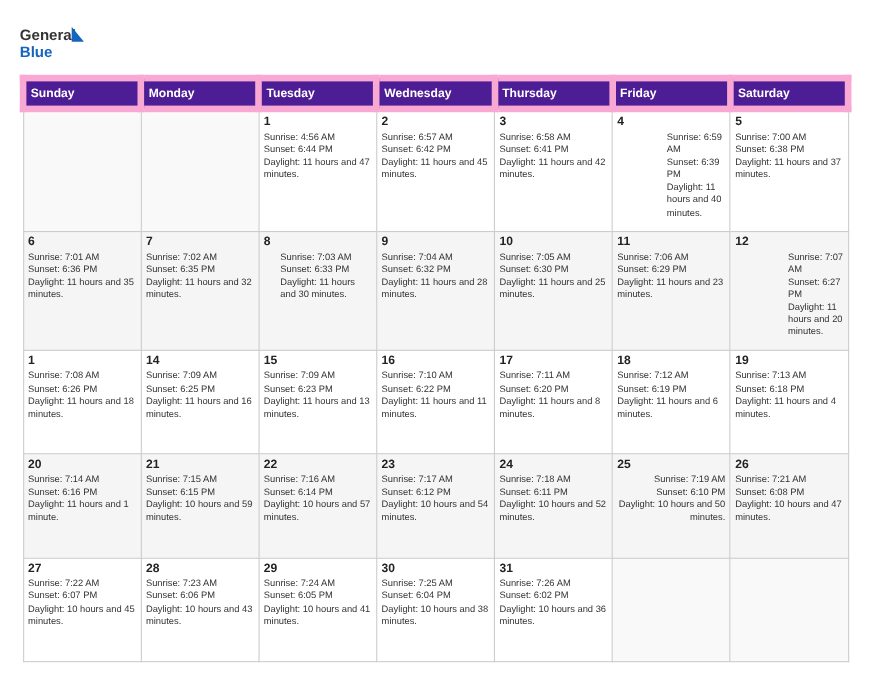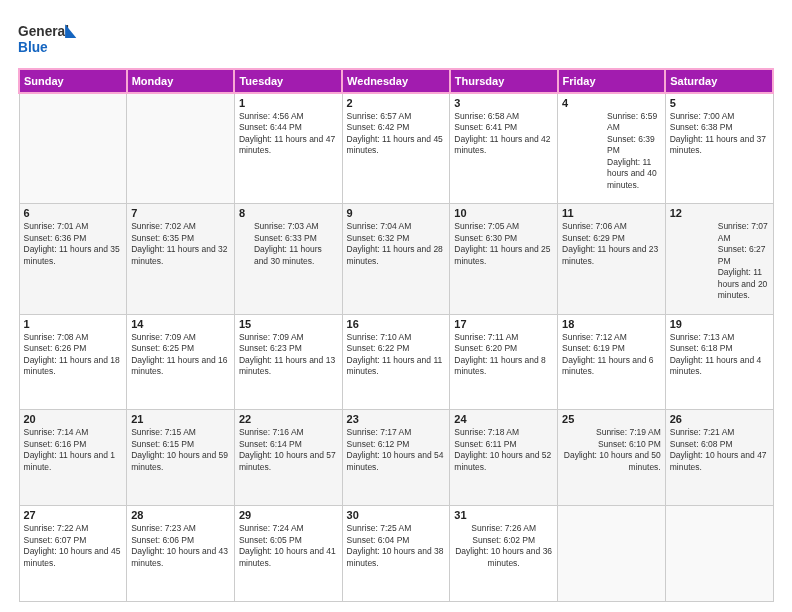--- a/index.html
+++ b/index.html
@@ -40,27 +40,27 @@
     .location {
       font-size: 14px;
       color: #555;
     }
     table {
       width: 100%;
       border-collapse: collapse;
       flex: 1;
     }
     thead tr th {
-      background: #a21caf;
+      background: #4c1d95;
       color: #fff;
       font-size: 11px;
       font-weight: bold;
       padding: 5px 4px;
       text-align: left;
-      border: 2px solid #f9a8d4;
+      border: 6px solid #f9a8d4;
     }
     tbody tr td {
       border: 1px solid #ccc;
       vertical-align: top;
       padding: 3px 4px;
       font-size: 9px;
       color: #333;
       width: calc(100% / 7);
       height: 88px;
     }
@@ -303,21 +303,21 @@
 Daylight: 10 hours and 41 minutes.</div>
           </td>
           <td>
             <span class="day-num">30</span>
             <div class="day-info" style="white-space: pre-line;">Sunrise: 7:25 AM
 Sunset: 6:04 PM
 Daylight: 10 hours and 38 minutes.</div>
           </td>
           <td>
             <span class="day-num">31</span>
-            <div class="day-info" style="white-space: pre-line; text-align: center;">Sunrise: 7:26 AM
+            <div class="day-info" style="white-space: pre-line;">Sunrise: 7:26 AM
 Sunset: 6:02 PM
 Daylight: 10 hours and 36 minutes.</div>
           </td>
           <td class="empty"></td>
           <td class="empty"></td>
         </tr>
       </tbody>
   </table>
 </div>
 

